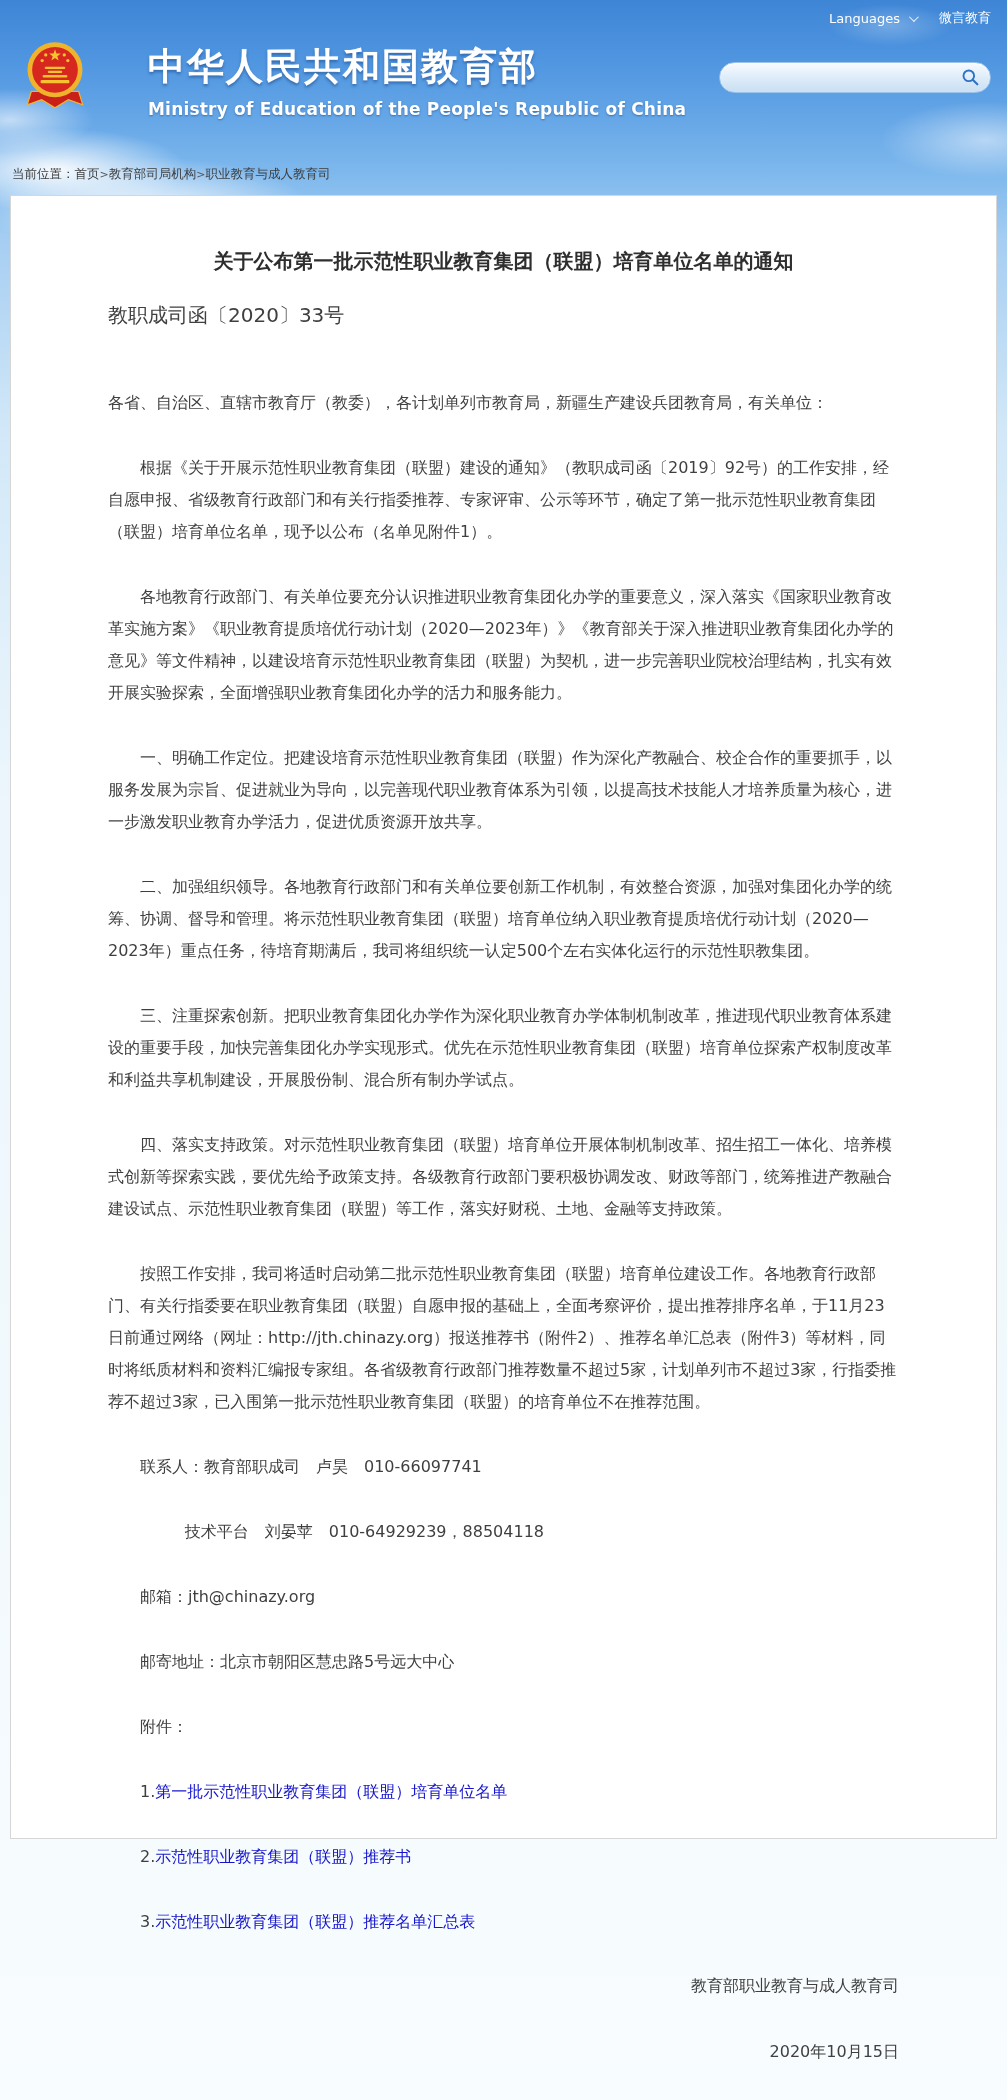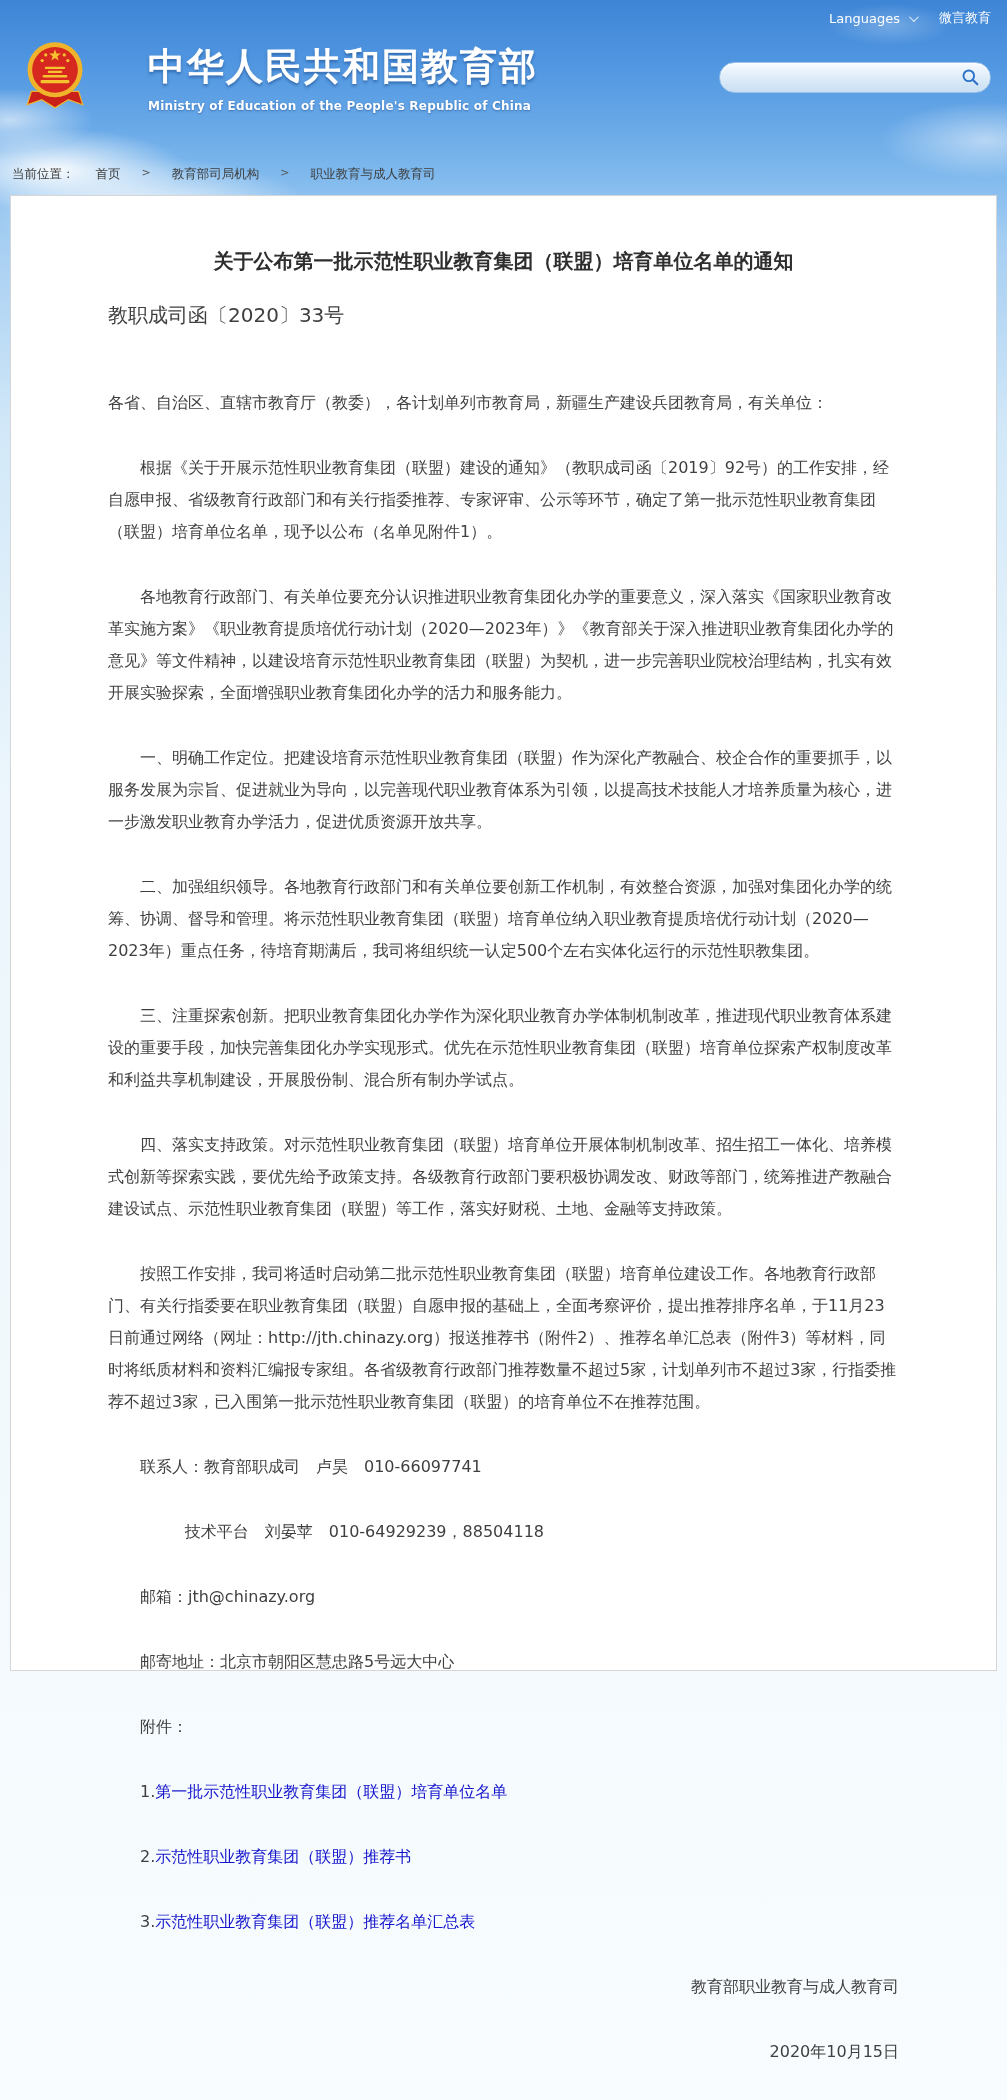--- a/index.html
+++ b/index.html
@@ -35,68 +35,68 @@
   
   .site-header { position: absolute; top: 0; left: 0; width: 100%; height: 165px; }
   .emblem { position: absolute; left: 22px; top: 40px; width: 66px; height: 74px; }
   .title-group { position: absolute; left: 148px; top: 42px; }
   .site-title {
     color: #ffffff; font-size: 37px; font-weight: 700; letter-spacing: 2px;
     text-shadow: 0 2px 3px rgba(15,60,125,0.55), 0 0 1px rgba(255,255,255,0.6);
     white-space: nowrap;
   }
   .site-subtitle {
-    margin-top: 7px; color: #ffffff; font-size: 12px; font-weight: 700;
+    margin-top: 7px; color: #ffffff; font-size: 17px; font-weight: 700;
     letter-spacing: 0.2px; text-shadow: 0 1px 2px rgba(15,60,125,0.5);
     white-space: nowrap;
   }
   .search-box {
     position: absolute; top: 62px; right: 16px;
     width: 272px; height: 31px; border-radius: 16px;
     border: 1px solid #9cc3ea;
     background: linear-gradient(180deg, #f7fbff 0%, #dcebf8 55%, #c9dff3 100%);
     display: flex; align-items: center; padding: 0 10px 0 14px;
     box-shadow: inset 0 1px 2px rgba(255,255,255,0.9);
   }
   .search-box input {
     flex: 1; border: none; outline: none; background: transparent;
     font-size: 13px; color: #336; font-family: "DejaVu Sans", sans-serif;
   }
   .search-icon { width: 19px; height: 19px; cursor: pointer; flex: 0 0 auto; }
 
   
   .breadcrumb {
     position: absolute; top: 166px; left: 12px;
-    font-size: 12.5px; color: #3d3d3d; display: flex; align-items: flex-start; gap: 21px;
+    font-size: 12.5px; color: #3d3d3d; display: flex; align-items: center; gap: 0;
   }
   .breadcrumb .crumb-link { cursor: pointer; }
   .breadcrumb .sep { color: #555; font-size: 11px; }
 
   
   .content-box {
-    position: absolute; top: 195px; left: 10px; right: 10px; height: 1476px;
+    position: absolute; top: 195px; left: 10px; right: 10px; height: 1644px;
     background: #ffffff; border: 1px solid #d6d6d6;
     padding: 0 97px;
     color: #3f3f3f;
   }
   .doc-title {
     margin-top: 50px; text-align: center;
     font-size: 20px; font-weight: 700; color: #2e2e2e; line-height: 30px;
   }
   .doc-number { margin-top: 26px; text-align: left; font-size: 20px; color: #3f3f3f; }
   .content-box p { font-size: 16px; line-height: 32px; margin-bottom: 33px; }
   .salutation { margin-top: 58px; text-indent: 0; }
   .para { text-indent: 2em; }
   .contact { text-indent: 2em; }
   .contact-indent2 { text-indent: 4.8em; margin-top: 26px; }
   .attach-label { text-indent: 2em; }
   .attachment { text-indent: 2em; }
   .attachment .att-num { color: #3f3f3f; }
   .attachment a { color: #1414cc; text-decoration: none; cursor: pointer; }
-  .signature { text-align: right; text-indent: 0; margin-top: 28px; }
+  .signature { text-align: right; text-indent: 0; margin-top: 28px; font-family: Liberation Mono, monospace; }
   .doc-date { text-align: right; text-indent: 0; }
 </style>
 </head>
 <body>
 
 <div class="topbar">
   <span class="link">Languages</span>
   <span class="caret"></span>
   <span class="link">微言教育</span>
 </div>

